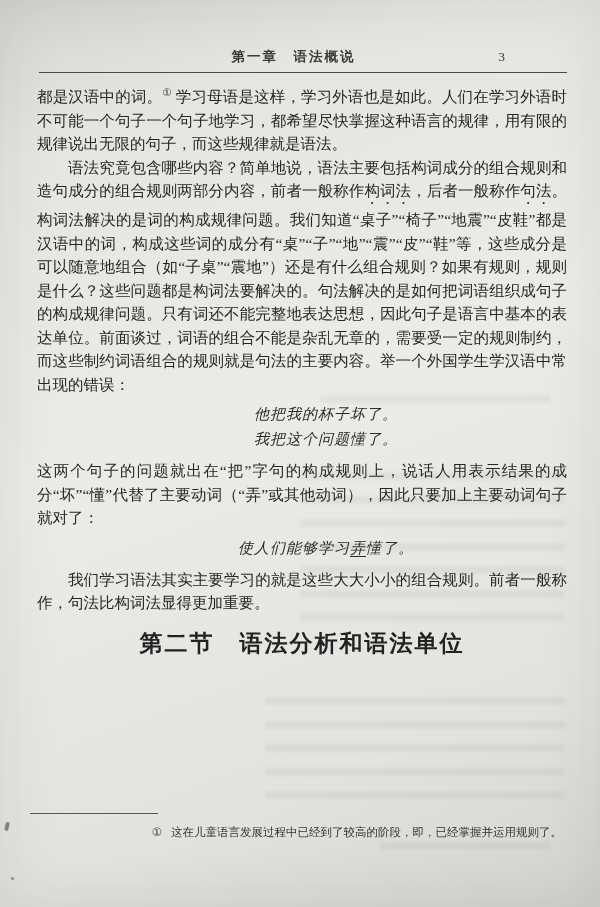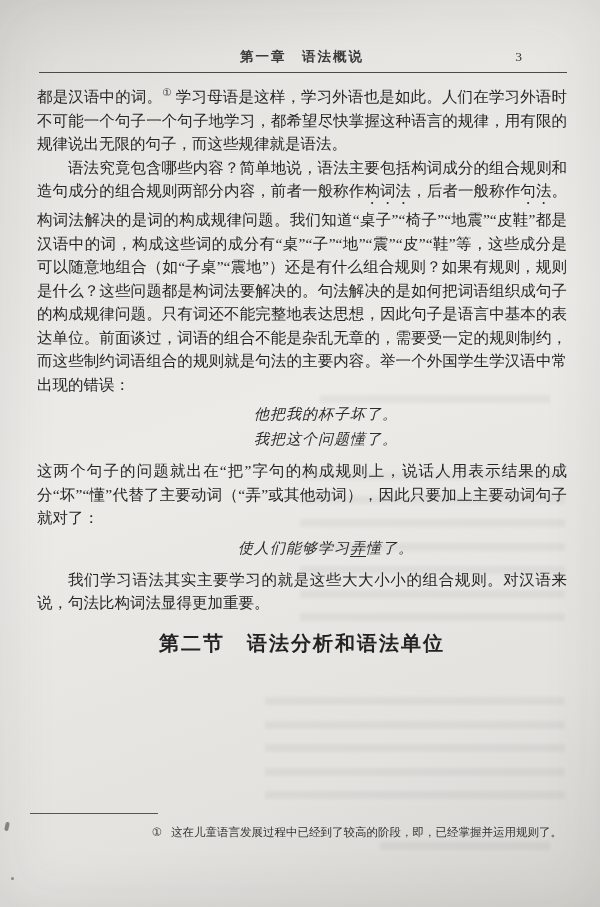--- a/index.html
+++ b/index.html
@@ -10,21 +10,21 @@
     overflow: hidden;
     background: linear-gradient(160deg, #d7d5d1 0%, #e7e5e2 15%, #edebe8 45%, #e4e2df 80%, #d4d2ce 100%);
     box-shadow: inset 0 0 60px rgba(60,55,50,0.10);
     font-family: "Liberation Serif", "DejaVu Serif", serif;
     color: #262626;
   }
   .page { position: absolute; inset: 0; }
 
   
   .running-head {
-    position: absolute; top: 48px; left: 37px; right: 33px; height: 22px;
+    position: absolute; top: 48px; left: 37px; right: 50px; height: 22px;
   }
   .chapter-title {
     position: absolute; left: 0; right: 0; text-align: center;
     font-family: "Liberation Sans", "DejaVu Sans", sans-serif;
     font-size: 13.5px; font-weight: bold; letter-spacing: 2px; color: #3a3a3a;
   }
   .page-number {
     position: absolute; right: 45px; top: 1px;
     font-size: 13.5px; color: #333;
   }
@@ -54,21 +54,21 @@
   .example-block { margin: 6px 0 7px 0; padding-left: 48px; }
   .example-line {
     font-style: italic; font-size: 15px; line-height: 25px;
     letter-spacing: 1px; color: #2b2b2b; text-align: center;
   }
 
   .section-heading {
     margin: 17px 0 21px 0;
     text-align: center;
     font-family: "Liberation Sans", "DejaVu Sans", sans-serif;
-    font-weight: bold; font-size: 20px; letter-spacing: 2px; color: #222;
+    font-weight: bold; font-size: 23px; letter-spacing: 2px; color: #222;
     text-indent: 0;
   }
 
   
   .footnote-rule {
     position: absolute; top: 813px; left: 30px; width: 128px; height: 1px;
     background: #555;
   }
   .footnote {
     position: absolute; top: 824px; left: 42px; width: 520px;
@@ -115,21 +115,21 @@
       <div class="example-line"><span>他把我的杯子坏了。</span></div>
       <div class="example-line"><span>我把这个问题懂了。</span></div>
     </div>
 
     <p class="para"><span>这两个句子的问题就出在“把”字句的构成规则上，说话人用表示结果的成分“坏”“懂”代替了主要动词（“弄”或其他动词），因此只要加上主要动词句子就对了：</span></p>
 
     <div class="example-block">
       <div class="example-line"><span>使人们能够学习</span><span class="seg-u">弄</span><span>懂了。</span></div>
     </div>
 
-    <p class="para indent"><span>我们学习语法其实主要学习的就是这些大大小小的组合规则。对汉语来说，句法比构词法显得更加重要。</span></p>
+    <p class="para indent"><span>我们学习语法其实主要学习的就是这些大大小小的组合规则。前者一般称作，句法比构词法显得更加重要。</span></p>
 
     <h2 class="section-heading">第二节　语法分析和语法单位</h2>
 
 
   </div>
 
   <div class="footnote-rule"></div>
   <div class="footnote">
     <span class="fn-marker">①</span><span>这在儿童语言发展过程中已经到了较高的阶段，即，已经掌握并运用规则了。</span>
   </div>

